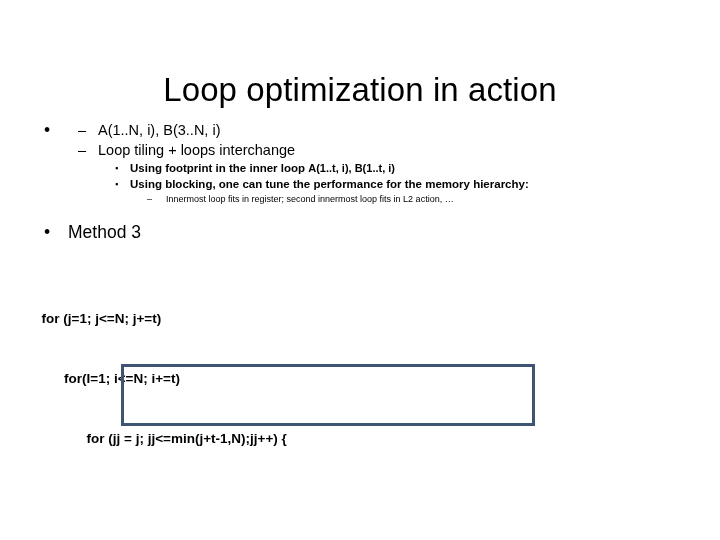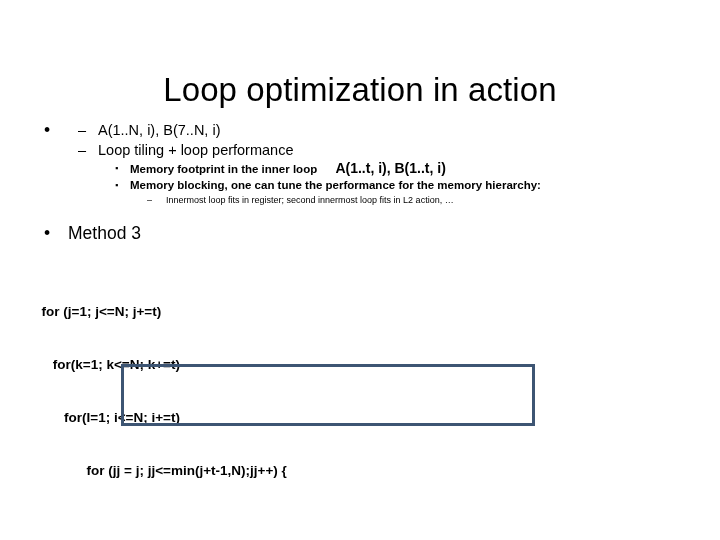--- a/index.html
+++ b/index.html
@@ -83,22 +83,21 @@
   }
   .lvl3 > .marker {
     position: absolute;
     left: 81px;
     top: 0;
     font-size: 9px;
     line-height: 16px;
   }
   .lvl3 .thin {
     font-weight: bold;
-    font-size: 14px;
-    margin-left: 15px;
+    font-size: 11px;
   }
 
   .lvl4 {
     position: relative;
     padding-left: 132px;
     font-size: 9px;
     line-height: 14px;
   }
   .lvl4 > .marker {
     position: absolute;
@@ -120,20 +119,21 @@
     width: 660px;
     font-family: "Liberation Sans", sans-serif;
     font-size: 13.5px;
     font-weight: bold;
     line-height: 17.6px;
     white-space: pre;
   }
   .code-line {
     white-space: pre;
     height: 17.6px;
+    margin-top: 7px;
   }
 
   .highlight-box {
     position: absolute;
     left: 121px;
     top: 364px;
     width: 414px;
     height: 62px;
     border: 3px solid #3d5573;
     box-sizing: border-box;
@@ -148,53 +148,52 @@
   <h1 class="slide-title">Loop optimization in action</h1>
 
   <div class="body">
 
     <div class="lvl1">
       <span class="marker">•</span>
     </div>
 
     <div class="lvl2">
       <span class="marker">–</span>
-      <span>A(1..N, i), B(7..N, i)</span>
+      <span>A(1..N, i), B(3..N, i)</span>
     </div>
 
     <div class="lvl2">
       <span class="marker">–</span>
-      <span>Loop tiling + loop performance</span>
+      <span>Loop tiling + loops interchange</span>
     </div>
 
     <div class="lvl3">
       <span class="marker">▪</span>
-      <span>Memory footprint in the inner loop </span><span class="thin">A(1..t, i), B(1..t, i)</span>
+      <span>Using footprint in the inner loop </span><span class="thin">A(1..t, i), B(1..t, i)</span>
     </div>
 
     <div class="lvl3">
       <span class="marker">▪</span>
-      <span>Memory blocking, one can tune the performance for the memory hierarchy:</span>
+      <span>Using blocking, one can tune the performance for the memory hierarchy:</span>
     </div>
 
     <div class="lvl4">
       <span class="marker">–</span>
       <span>Innermost loop fits in register; second innermost loop fits in L2 action, …</span>
     </div>
 
     <div class="lvl1 method-row">
       <span class="marker">•</span>
       <span>Method 3</span>
     </div>
 
   </div>
 
   <div class="code">
     <div class="code-line">  for (j=1; j&lt;=N; j+=t)</div>
-    <div class="code-line">     for(k=1; k&lt;=N; k+=t)</div>
     <div class="code-line">        for(I=1; i&lt;=N; i+=t)</div>
     <div class="code-line">              for (jj = j; jj&lt;=min(j+t-1,N);jj++) {</div>
     
     
     
     
     
   </div>
 
   <div class="highlight-box" style="border-color: rgb(61, 85, 115);"></div>

